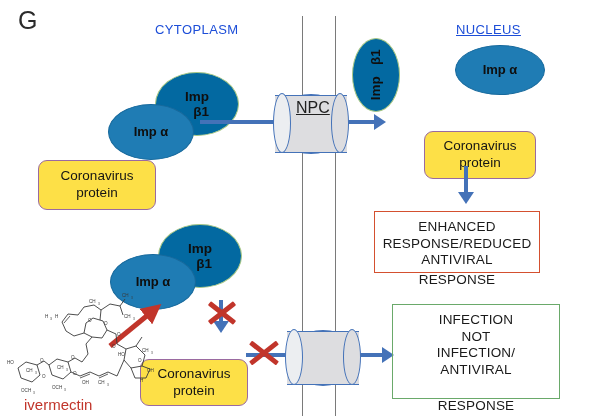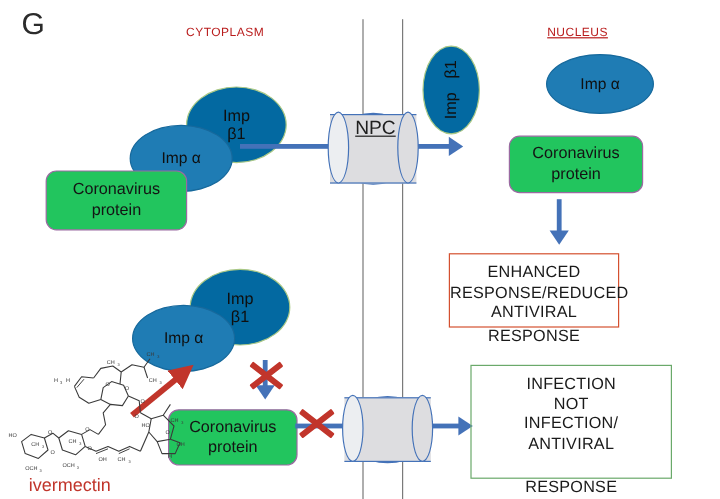--- a/index.html
+++ b/index.html
@@ -21,23 +21,23 @@
   
   #panel-letter {
     left: 18px; top: 8px;
     font-size: 25px;
     line-height: 1;
     color: #2b2b2b;
   }
 
   
   .compartment-label {
-    font-size: 10px;
+    font-size: 13px;
     letter-spacing: .4px;
-    color: #b91c1c;
+    color: #1d4ed8;
     white-space: nowrap;
   }
   #label-cytoplasm { left: 155px; top: 22px; }
   #label-nucleus   { left: 456px; top: 22px; text-decoration: underline; }
 
   
   .envelope-line {
     width: 0; border-left: 1.6px solid #7a7a7a;
   }
   #envelope-line-left  { left: 302px; top: 16px;  height: 400px; }
@@ -77,46 +77,48 @@
     z-index: 6;
     text-decoration: underline;
   }
 
   
   .ellipse {
     border-radius: 50%;
     display: flex;
     align-items: center;
     justify-content: center;
-    text-align: center;
+    text-align: right;
     line-height: 1.12;
+    font-weight: bold;
   }
   .imp-alpha {
     background: #1f7cb4;
     border: 1px solid #17699c;
     color: #0f0f0f;
     font-size: 13px;
   }
   .imp-beta {
     background: #0369a1;
     border: 1px solid #a9c886;
     color: #0f0f0f;
     font-size: 13.5px;
   }
   .cv-protein {
-    background: #22c55e;
+    background: #fde047;
     border: 1px solid #9a6aa1;
     border-radius: 9px;
     display: flex;
     align-items: center;
     justify-content: center;
     text-align: center;
     font-size: 13.5px;
     color: #141414;
     line-height: 1.25;
+    margin-top: 18px;
   }
 
   
   #imp-alpha-1   { left: 108px; top: 104px; width: 84px; height: 54px; }
   #imp-beta-1    { left: 155px; top: 72px;  width: 82px; height: 62px; }
   #cv-protein-1  { left: 38px;  top: 142px; width: 116px; height: 48px; }
 
   
   #imp-alpha-2   { left: 110px; top: 254px; width: 84px; height: 54px; }
   #imp-beta-2    { left: 158px; top: 224px; width: 82px; height: 62px; }
@@ -197,21 +199,21 @@
     text-align: center;
     font-size: 13.5px;
     line-height: 1.24;
     letter-spacing: .2px;
     color: #1a1a1a;
     padding-top: 7px;
     background: transparent;
   }
   #outcome-enhanced {
     left: 374px; top: 211px;
-    width: 142px; height: 62px;
+    width: 166px; height: 62px;
     border: 1.4px solid #d4502f;
   }
   #outcome-enhanced .overflow-line {
     position: absolute;
     left: 0; right: 0; top: 60px;
     text-align: center;
   }
   #outcome-robust {
     left: 392px; top: 304px;
     width: 168px; height: 95px;

